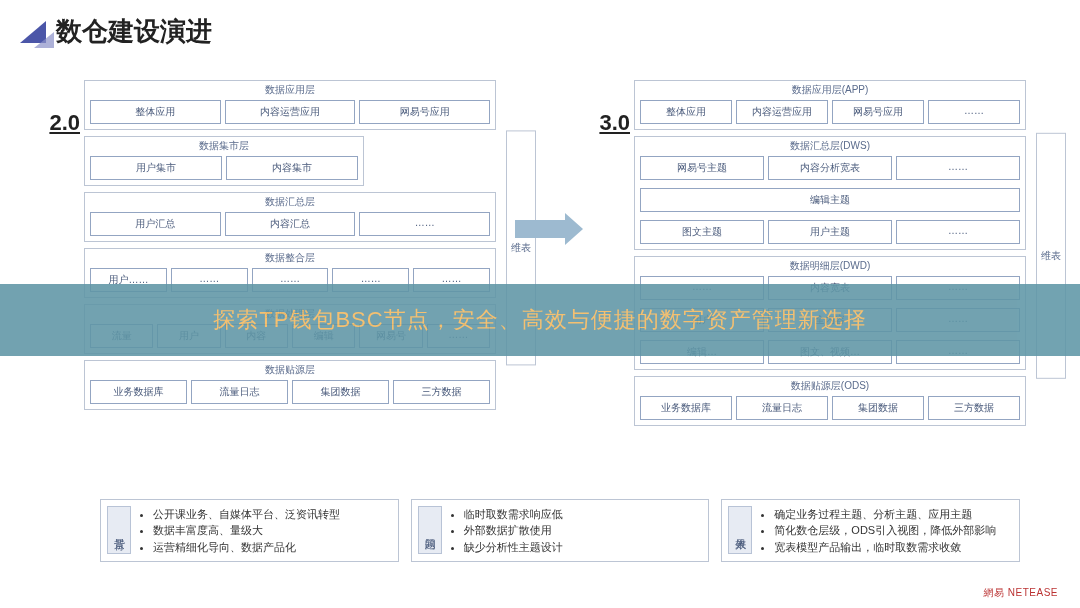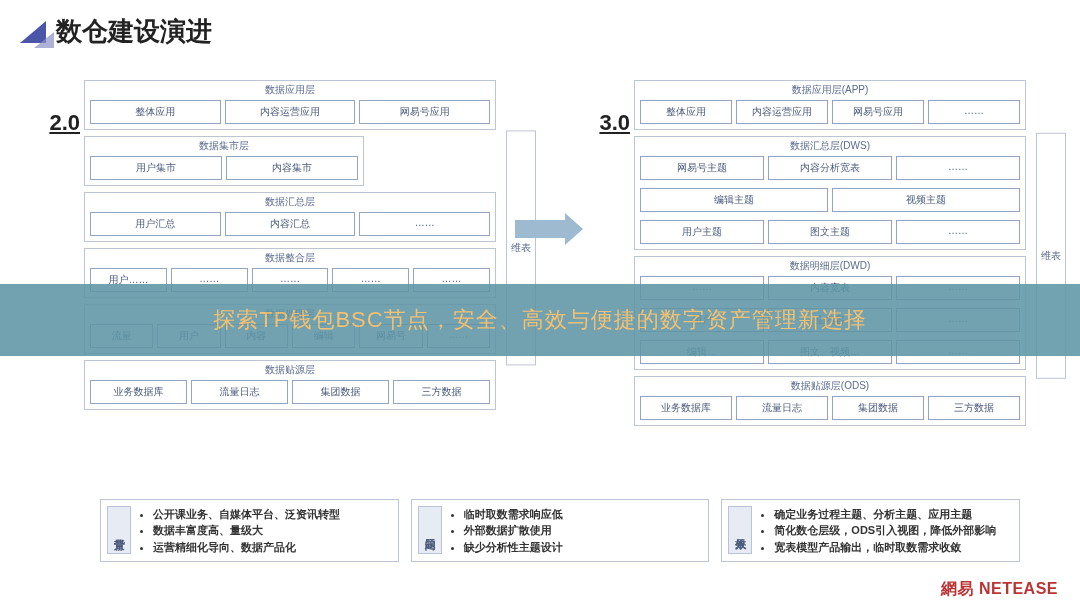--- a/index.html
+++ b/index.html
@@ -136,21 +136,20 @@
     color: #f3b85e;
     font-size: 22px;
     letter-spacing: 1px;
   }
   .footer-row {
     position: absolute;
     left: 100px; right: 60px;
     bottom: 46px;
     display: flex;
     gap: 12px;
-    font-weight: bold;
   }
   .footer-block {
     display: flex;
     border: 1px solid #bcc5d4;
     flex: 1;
     padding: 6px 8px 6px 6px;
     align-items: center;
     gap: 8px;
     background: #fff;
   }
@@ -172,23 +171,23 @@
   .footer-list {
     font-size: 11px;
     color: #333;
     line-height: 1.5;
   }
   .footer-list li { list-style: disc; margin-left: 14px; }
   .brand {
     position: absolute;
     right: 22px;
     bottom: 8px;
-    font-size: 16px;
+    font-size: 10px;
     color: #b33;
-    font-weight: 700;
+    font-weight: 400;
     letter-spacing: 0.5px;
   }
 </style>
 </head>
 <body>
 
 <div class="header">
   <div class="header-deco"></div>
   <div class="title">数仓建设演进</div>
 </div>
@@ -274,25 +273,24 @@
         </div>
         <div class="layer-group">
           <div class="layer-head">数据汇总层(DWS)</div>
           <div class="layer-body">
             <div class="cell">网易号主题</div>
             <div class="cell">内容分析宽表</div>
             <div class="cell">……</div>
           </div>
           <div class="layer-body">
             <div class="cell">编辑主题</div>
-            <div class="cell">视频主题</div>
-          </div>
-          <div class="layer-body">
+          </div>
+          <div class="layer-body">
+            <div class="cell">图文主题</div>
             <div class="cell">用户主题</div>
-            <div class="cell">图文主题</div>
             <div class="cell">……</div>
           </div>
         </div>
         <div class="layer-group">
           <div class="layer-head">数据明细层(DWD)</div>
           <div class="layer-body">
             <div class="cell">……</div>
             <div class="cell">内容宽表</div>
             <div class="cell">……</div>
           </div>

